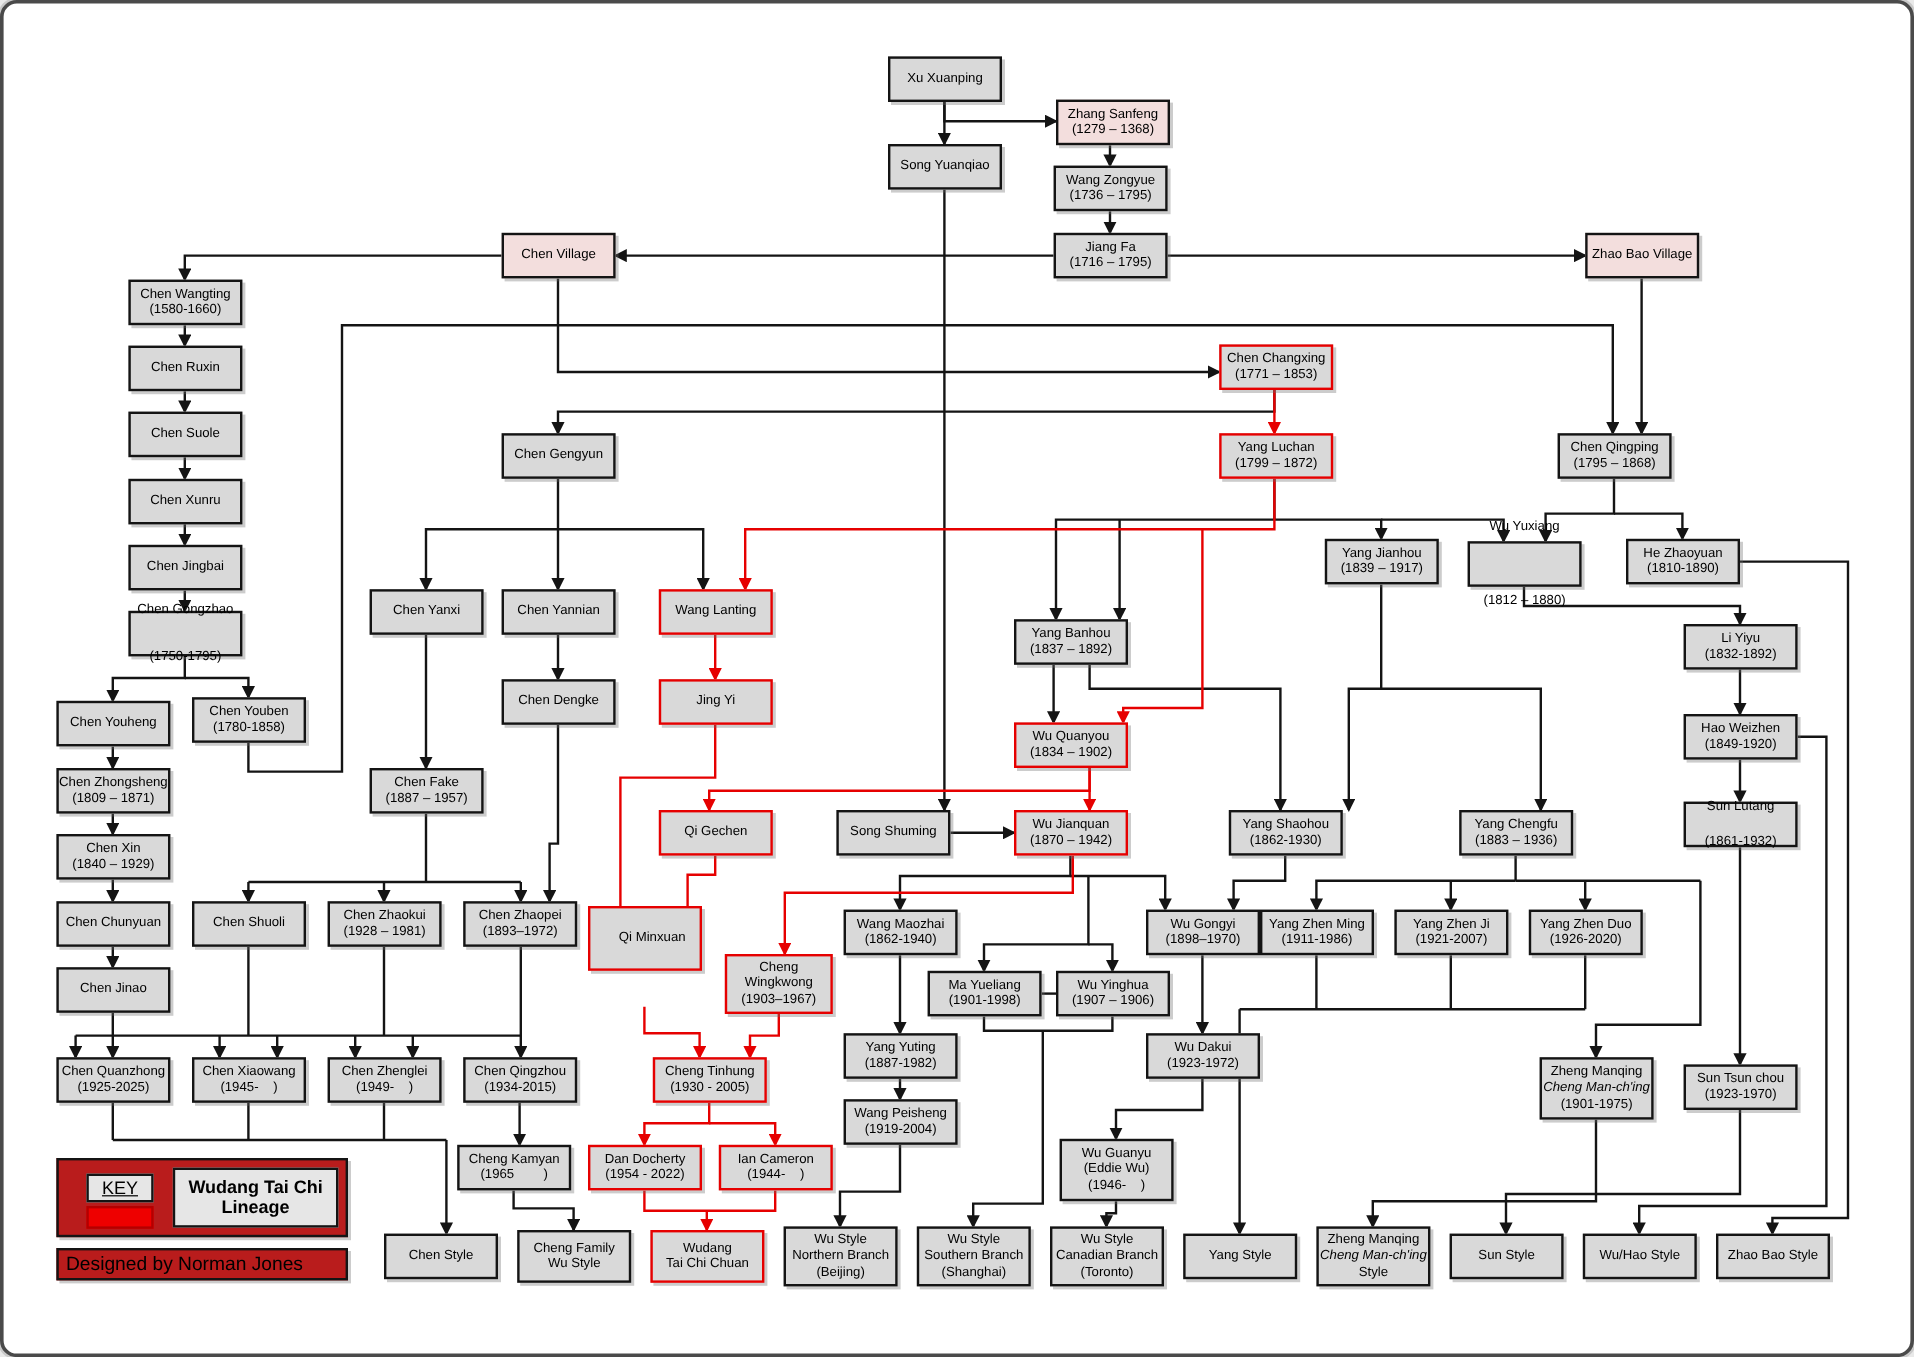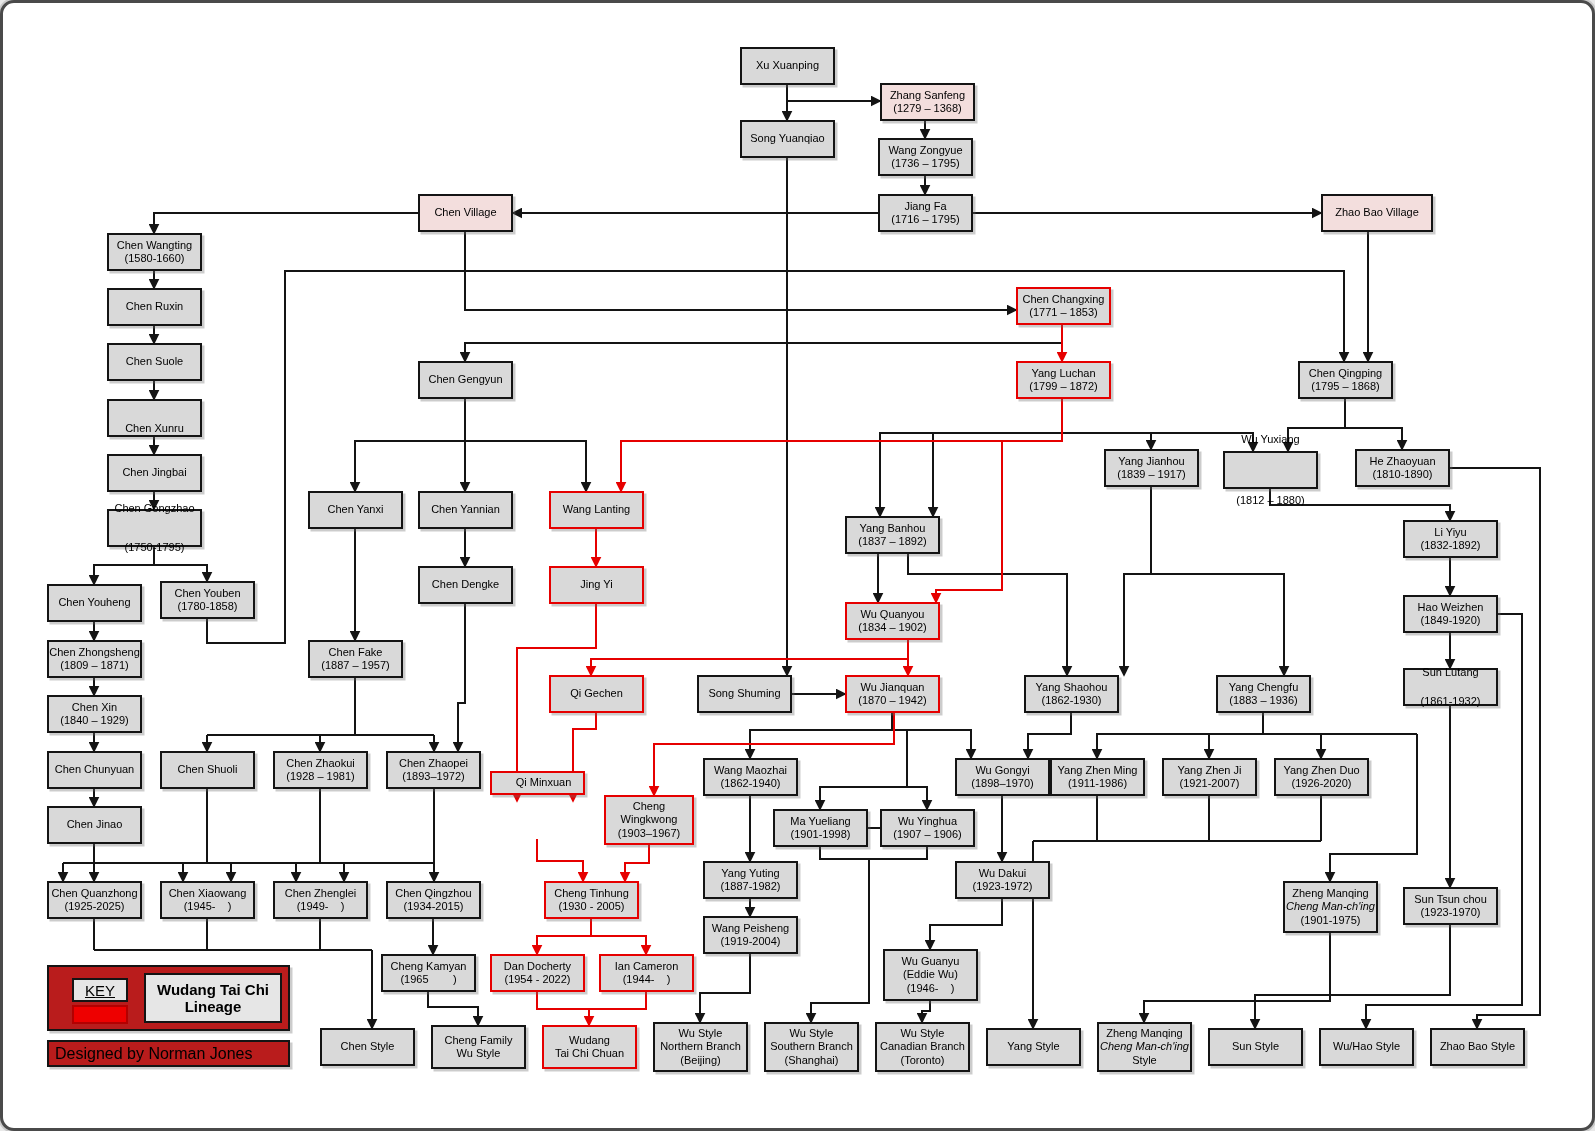--- a/index.html
+++ b/index.html
@@ -189,34 +189,34 @@
         <div class="ln">Wang Zongyue</div>
         <div class="ln">(1736 – 1795)</div>
       </div>
       <div class="node" style="left: 875px; top: 191px; width: 95px; height: 38px;">
         <div class="ln">Jiang Fa</div>
         <div class="ln">(1716 – 1795)</div>
       </div>
       <div class="node pink" style="left: 415px; top: 191px; width: 95px; height: 38px;">
         <div class="ln">Chen Village</div>
       </div>
-      <div class="node pink" style="left: 1318px; top: 191px; width: 112px; height: 38px;">
+      <div class="node pink" style="left: 1318px; top: 191px; width: 95px; height: 38px;">
         <div class="ln">Zhao Bao Village</div>
       </div>
       <div class="node" style="left: 104px; top: 230px; width: 95px; height: 38px;">
         <div class="ln">Chen Wangting</div>
         <div class="ln">(1580-1660)</div>
       </div>
       <div class="node" style="left: 104px; top: 285px; width: 95px; height: 38px;">
         <div class="ln">Chen Ruxin</div>
       </div>
       <div class="node" style="left: 104px; top: 340px; width: 95px; height: 38px;">
         <div class="ln">Chen Suole</div>
       </div>
-      <div class="node" style="left: 104px; top: 396px; width: 95px; height: 38px; justify-content: flex-end;">
+      <div class="node" style="left: 104px; top: 396px; width: 95px; height: 38px;">
         <div class="ln">Chen Xunru</div>
       </div>
       <div class="node" style="left: 104px; top: 451px; width: 95px; height: 38px;">
         <div class="ln">Chen Jingbai</div>
       </div>
       <div class="node" style="left: 104px; top: 506px; width: 95px; height: 38px; gap: 25px;">
         <div class="ln">Chen Gongzhao</div>
         <div class="ln">(1750-1795)</div>
       </div>
       <div class="node" style="left: 44px; top: 581px; width: 95px; height: 38px;">
@@ -288,21 +288,21 @@
       </div>
       <div class="node red" style="left: 546px; top: 563px; width: 95px; height: 38px;">
         <div class="ln">Jing Yi</div>
       </div>
       <div class="node red" style="left: 546px; top: 672px; width: 95px; height: 38px;">
         <div class="ln">Qi Gechen</div>
       </div>
       <div class="node" style="left: 694px; top: 672px; width: 95px; height: 38px;">
         <div class="ln">Song Shuming</div>
       </div>
-      <div class="node red" style="left: 487px; top: 768px; width: 95px; height: 24px; padding-left: 12px;">
+      <div class="node red" style="left: 487px; top: 752px; width: 95px; height: 54px; padding-left: 12px;">
         <div class="ln">Qi Minxuan</div>
       </div>
       <div class="node red" style="left: 601px; top: 792px; width: 90px; height: 50px;">
         <div class="ln">Cheng</div>
         <div class="ln">Wingkwong</div>
         <div class="ln">(1903–1967)</div>
       </div>
       <div class="node red" style="left: 541px; top: 878px; width: 95px; height: 38px;">
         <div class="ln">Cheng Tinhung</div>
         <div class="ln">(1930 - 2005)</div>

